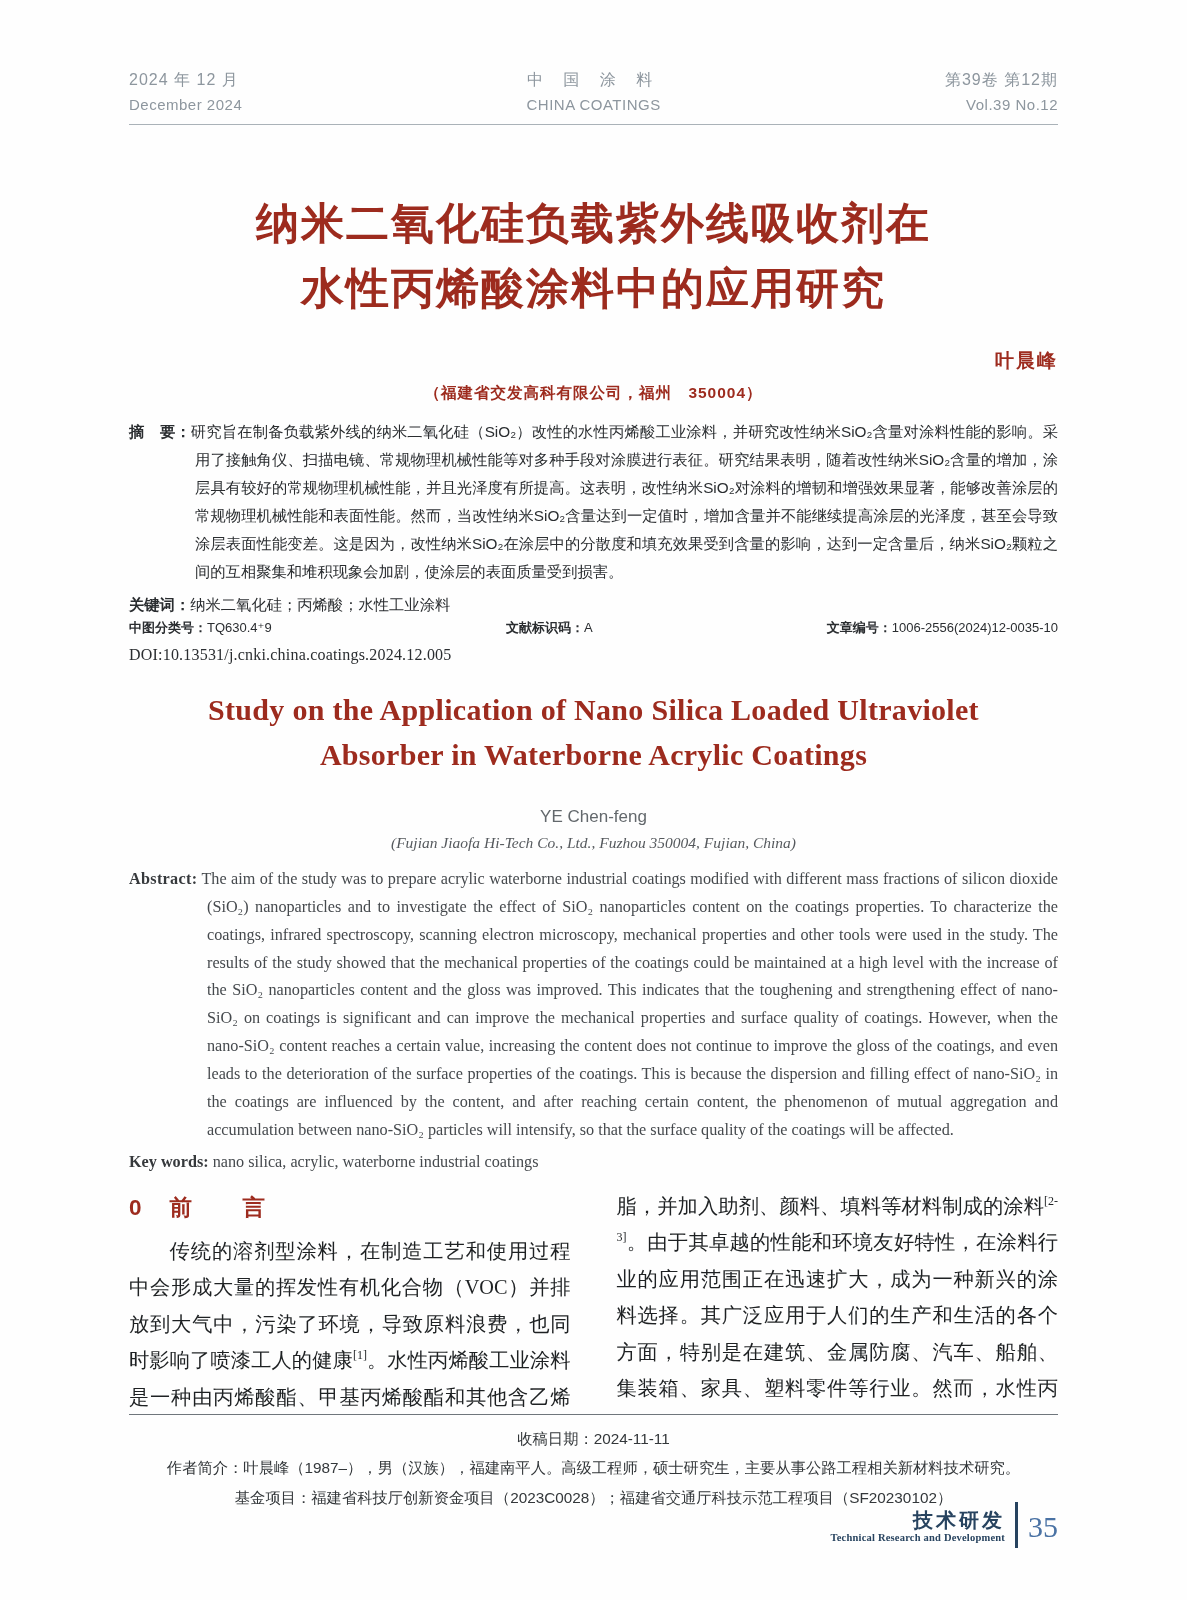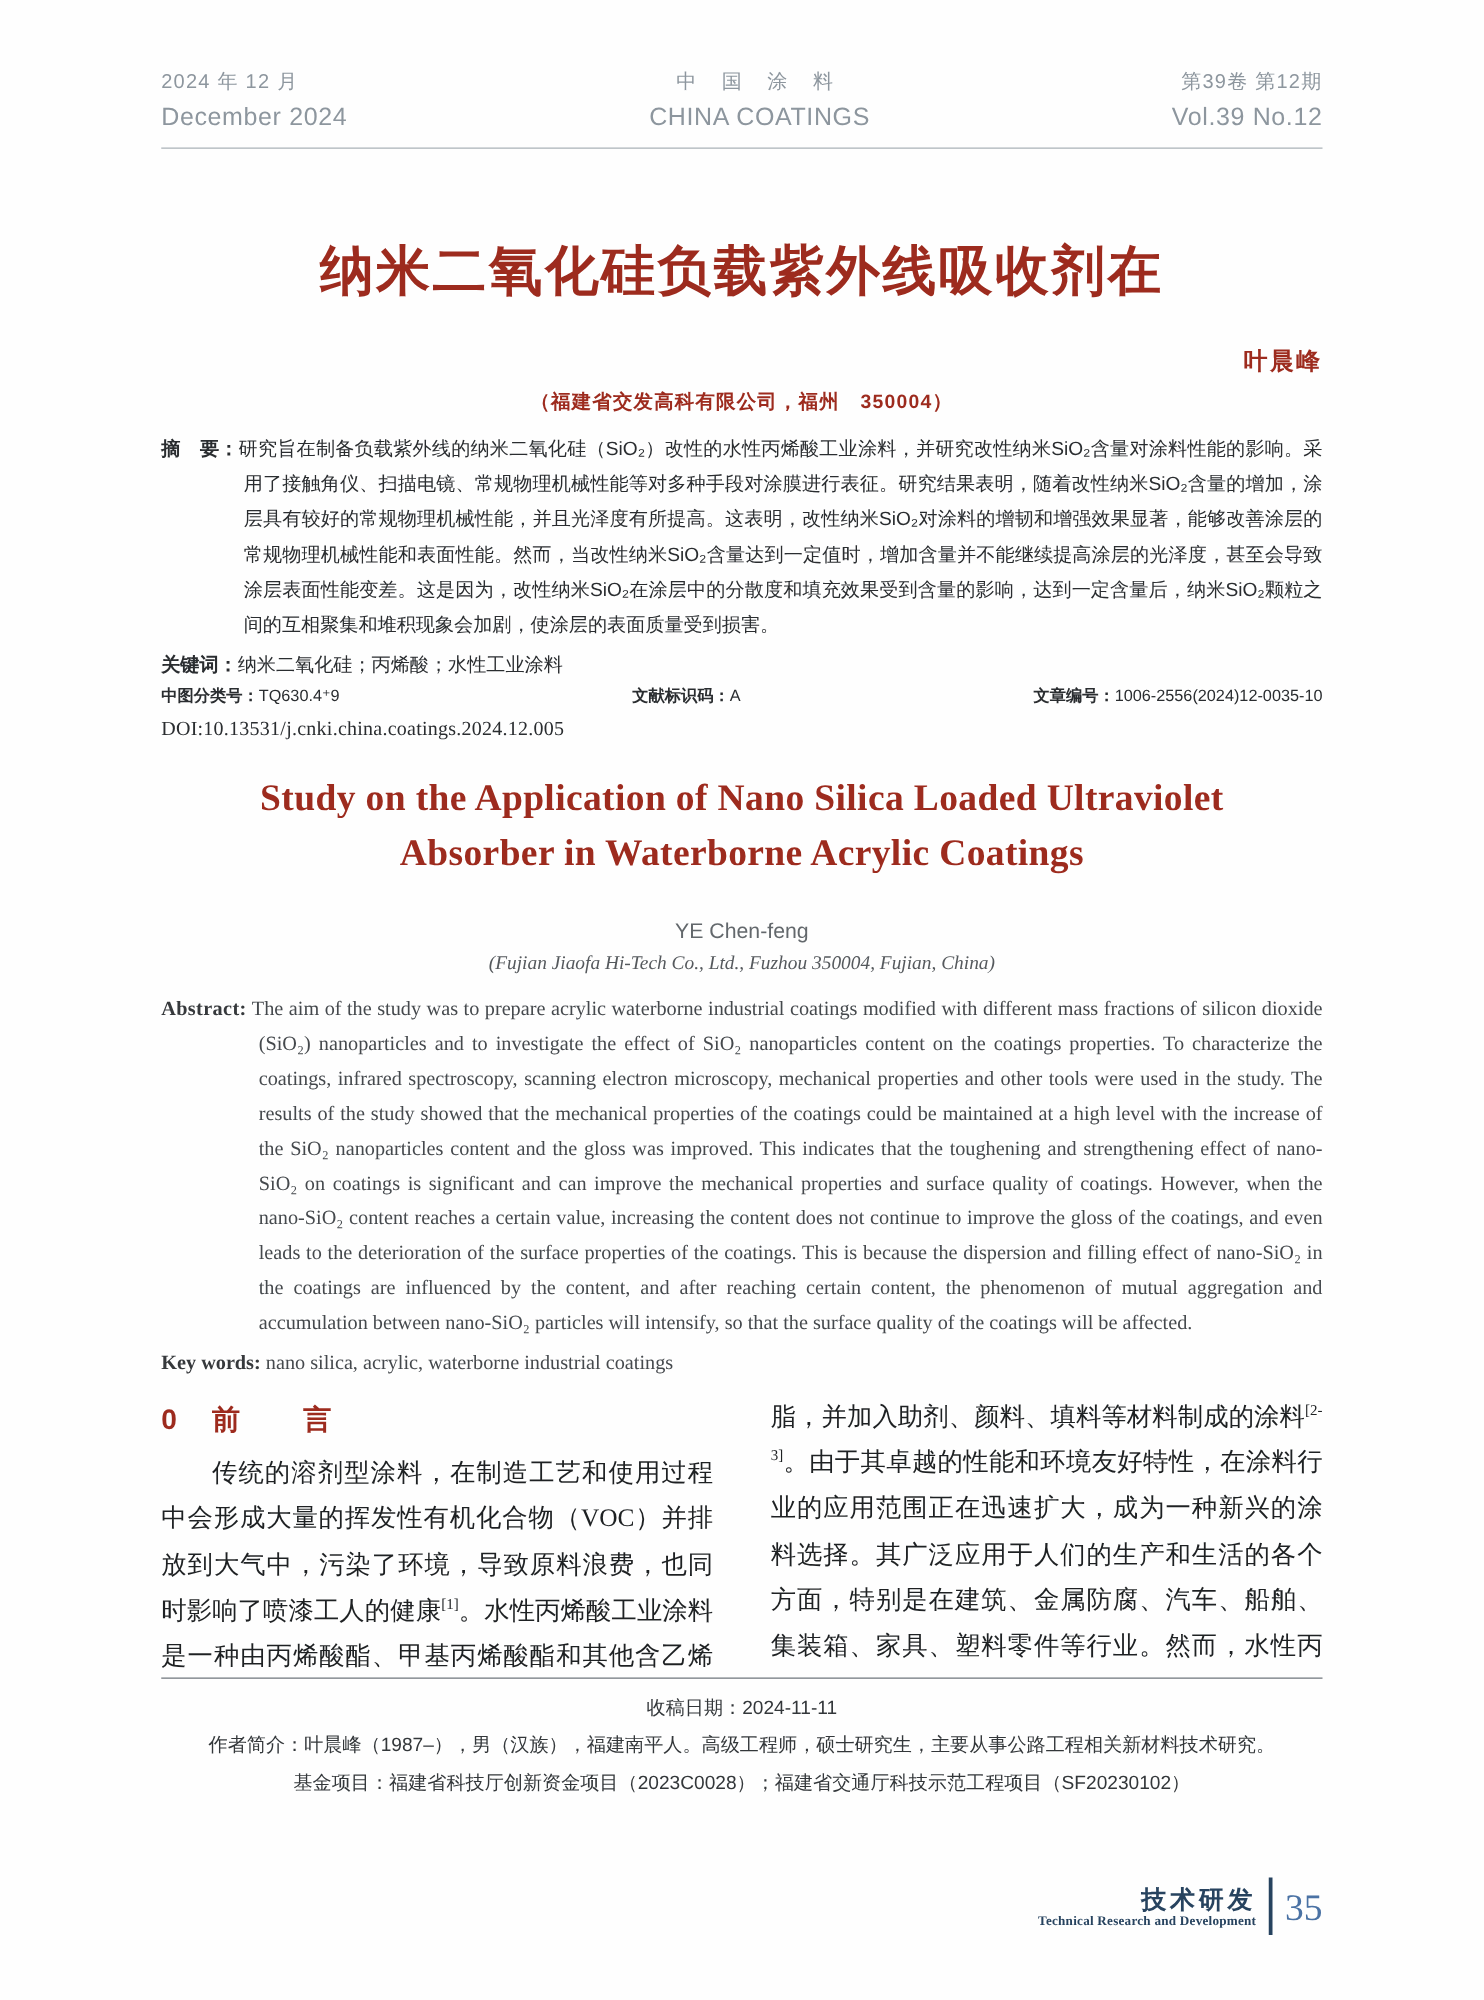--- a/index.html
+++ b/index.html
@@ -7,30 +7,30 @@
   .page {
     position:relative; width:1187px; height:1600px; margin:0 auto;
     background:#fefefe; overflow:hidden; color:#26292c;
     font-family:"Liberation Serif","DejaVu Serif",serif;
   }
   .content { width:929px; margin:0 auto; }
 
   
   .header {
     display:flex; justify-content:space-between; align-items:flex-end;
-    padding-top:54px; padding-bottom:8px;
+    padding-top:68px; padding-bottom:8px;
     border-bottom:1.5px solid #aab2b8;
     color:#8d969e; font-family:"Liberation Sans","DejaVu Sans",sans-serif;
   }
   .header .h-col { line-height:1.55; font-size:16px; }
   .header .h-center { text-align:center; }
   .header .h-right { text-align:right; }
   .header .cn { letter-spacing:1px; }
   .header .h-center .cn { letter-spacing:8px; }
-  .header .en { font-size:20px; letter-spacing:.5px; }
+  .header .en { font-size:15px; letter-spacing:.5px; }
 
   
   .title-cn {
     margin-top:66px; text-align:center; color:#9d2b1e;
     font-family:"Liberation Sans","DejaVu Sans",sans-serif;
     font-weight:bold; font-size:43px; line-height:1.52; letter-spacing:2px;
   }
   .author-cn {
     margin-top:26px; text-align:right; color:#9d2b1e;
     font-family:"Liberation Sans","DejaVu Sans",sans-serif;
@@ -134,20 +134,21 @@
         <div class="en">CHINA COATINGS</div>
       </div>
       <div class="h-col h-right">
         <div class="cn">第39卷 第12期</div>
         <div class="en">Vol.39  No.12</div>
       </div>
     </header>
 
     <h1 class="title-cn">
       <div>纳米二氧化硅负载紫外线吸收剂在</div>
+      <div>水性丙烯酸涂料中的应用研究</div>
     </h1>
 
     <div class="author-cn">叶晨峰</div>
     <div class="affil-cn">（福建省交发高科有限公司，福州　350004）</div>
 
     <p class="abs-cn"><b>摘　要：</b><span>研究旨在制备负载紫外线的纳米二氧化硅（SiO₂）改性的水性丙烯酸工业涂料，并研究改性纳米SiO₂含量对涂料性能的影响。采用了接触角仪、扫描电镜、常规物理机械性能等对多种手段对涂膜进行表征。研究结果表明，随着改性纳米SiO₂含量的增加，涂层具有较好的常规物理机械性能，并且光泽度有所提高。这表明，改性纳米SiO₂对涂料的增韧和增强效果显著，能够改善涂层的常规物理机械性能和表面性能。然而，当改性纳米SiO₂含量达到一定值时，增加含量并不能继续提高涂层的光泽度，甚至会导致涂层表面性能变差。这是因为，改性纳米SiO₂在涂层中的分散度和填充效果受到含量的影响，达到一定含量后，纳米SiO₂颗粒之间的互相聚集和堆积现象会加剧，使涂层的表面质量受到损害。</span></p>
 
     <p class="kw-cn"><b>关键词：</b><span>纳米二氧化硅；丙烯酸；水性工业涂料</span></p>
 
     <div class="meta-row">

